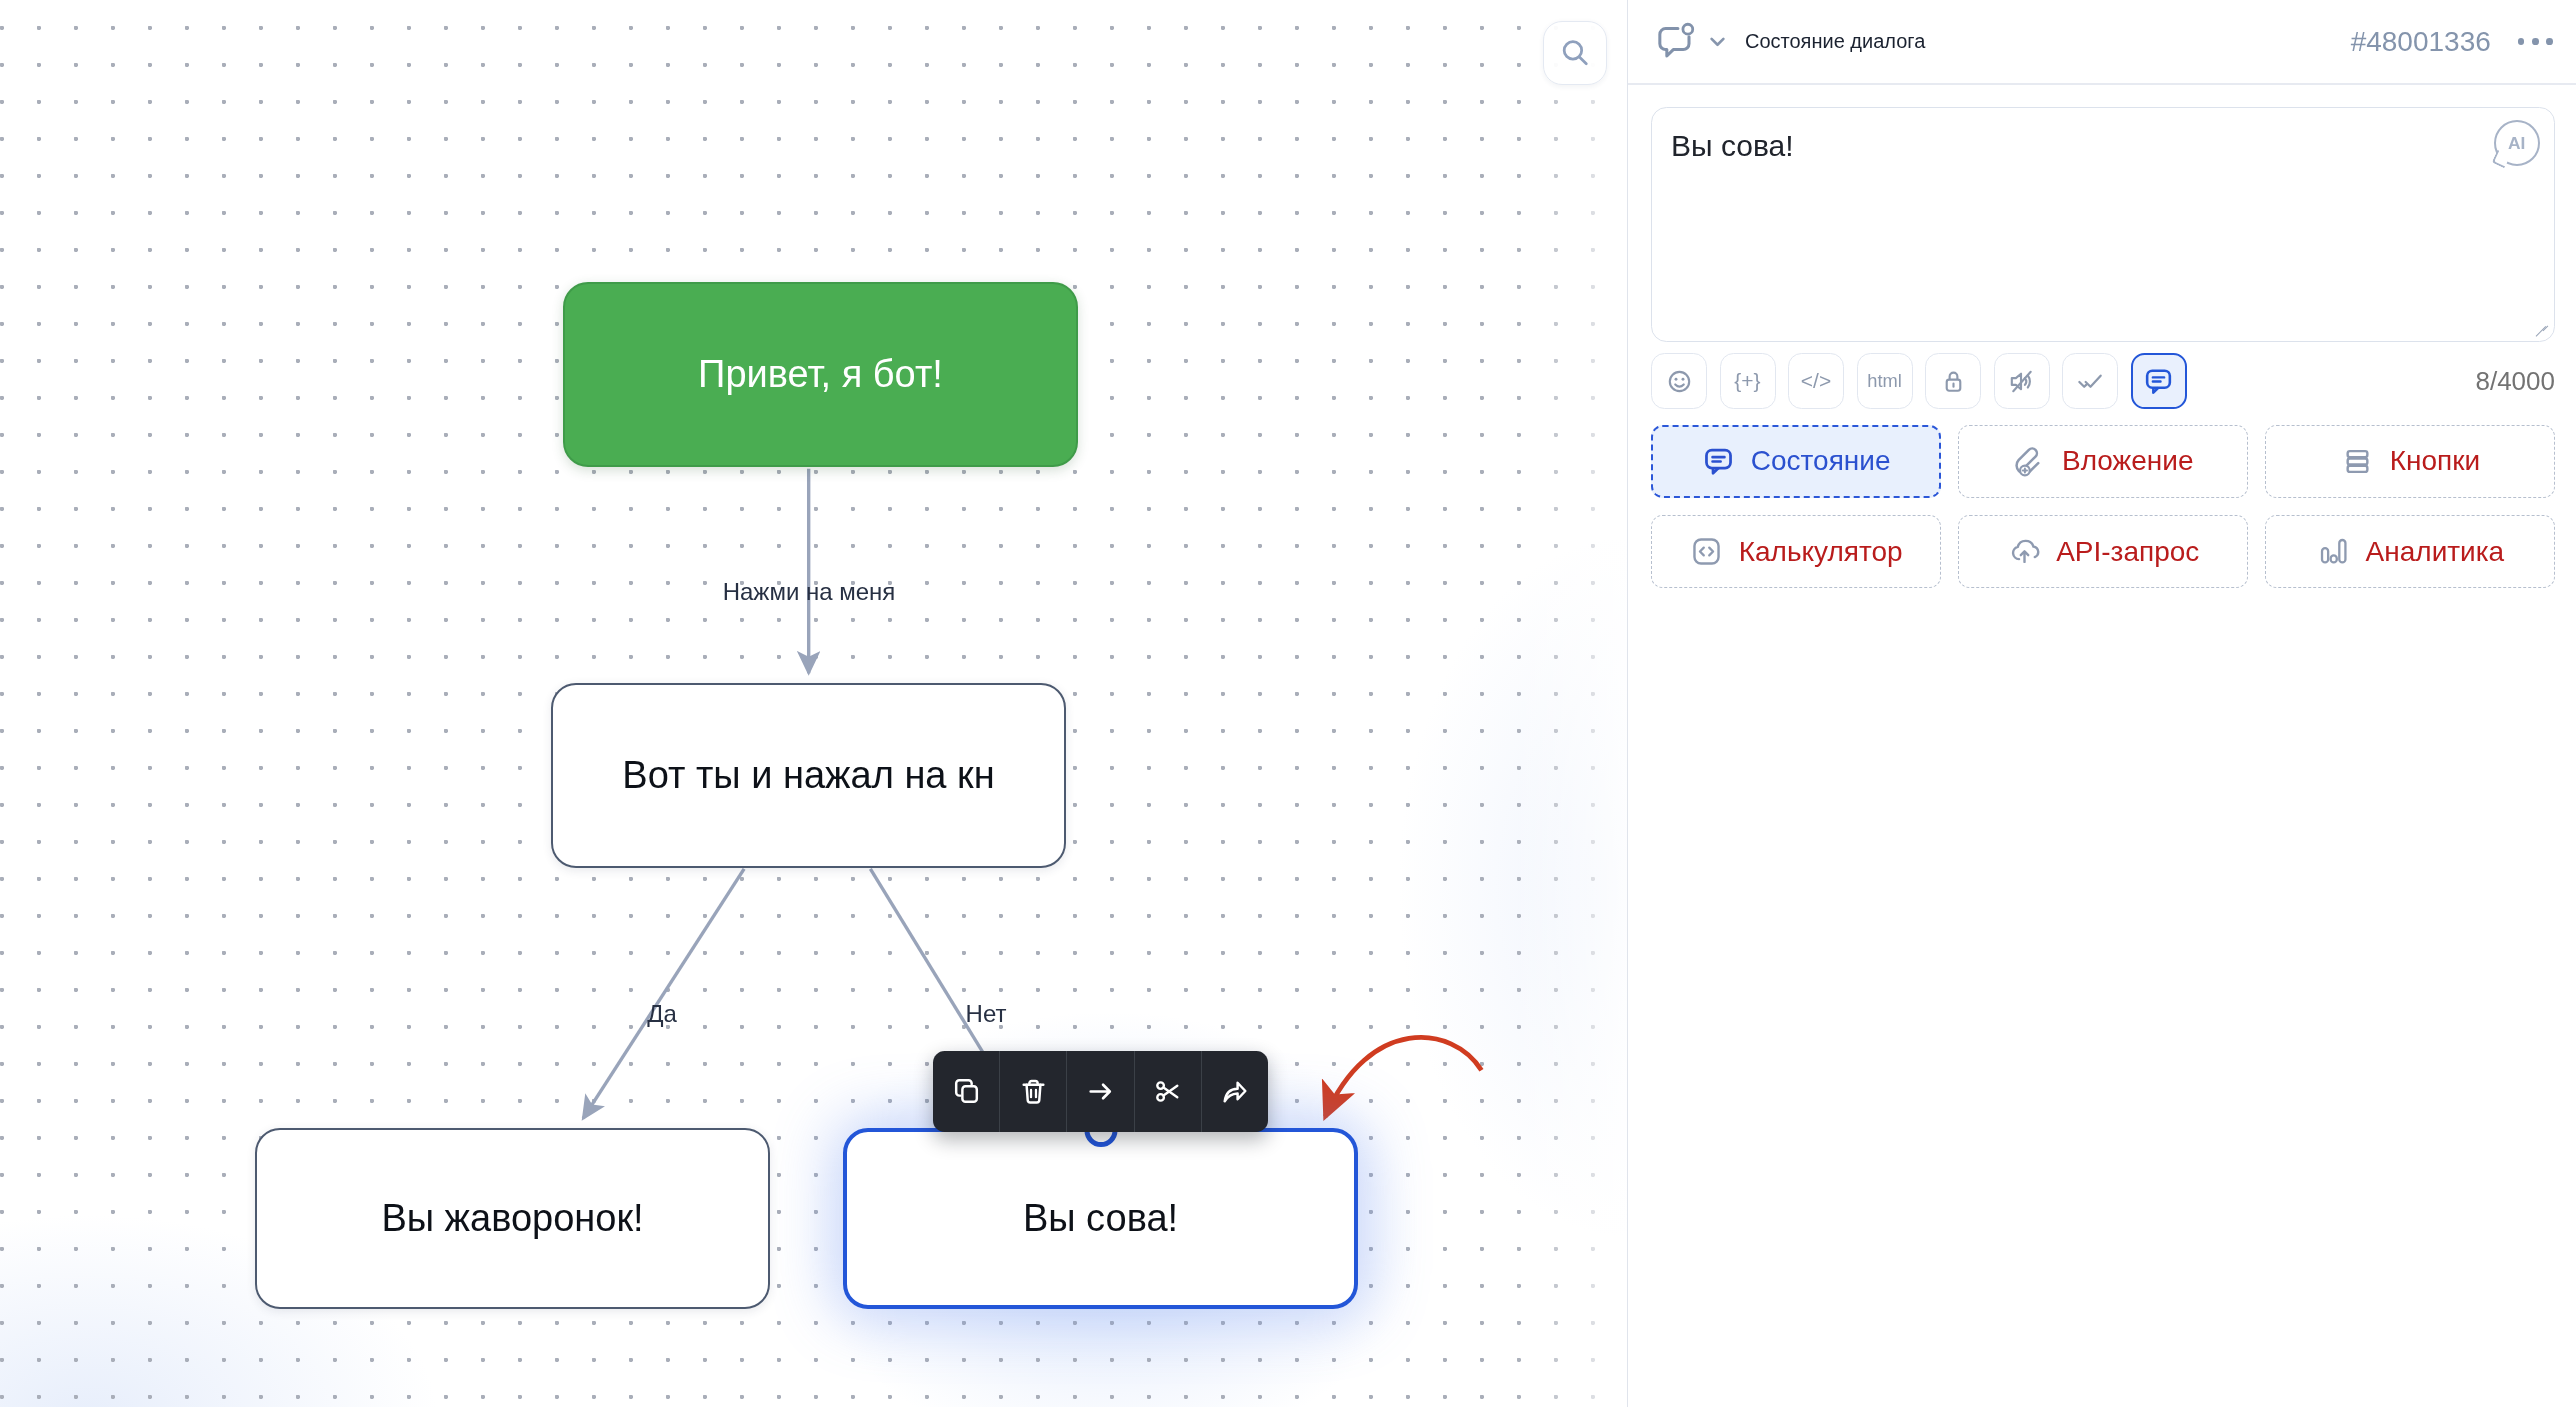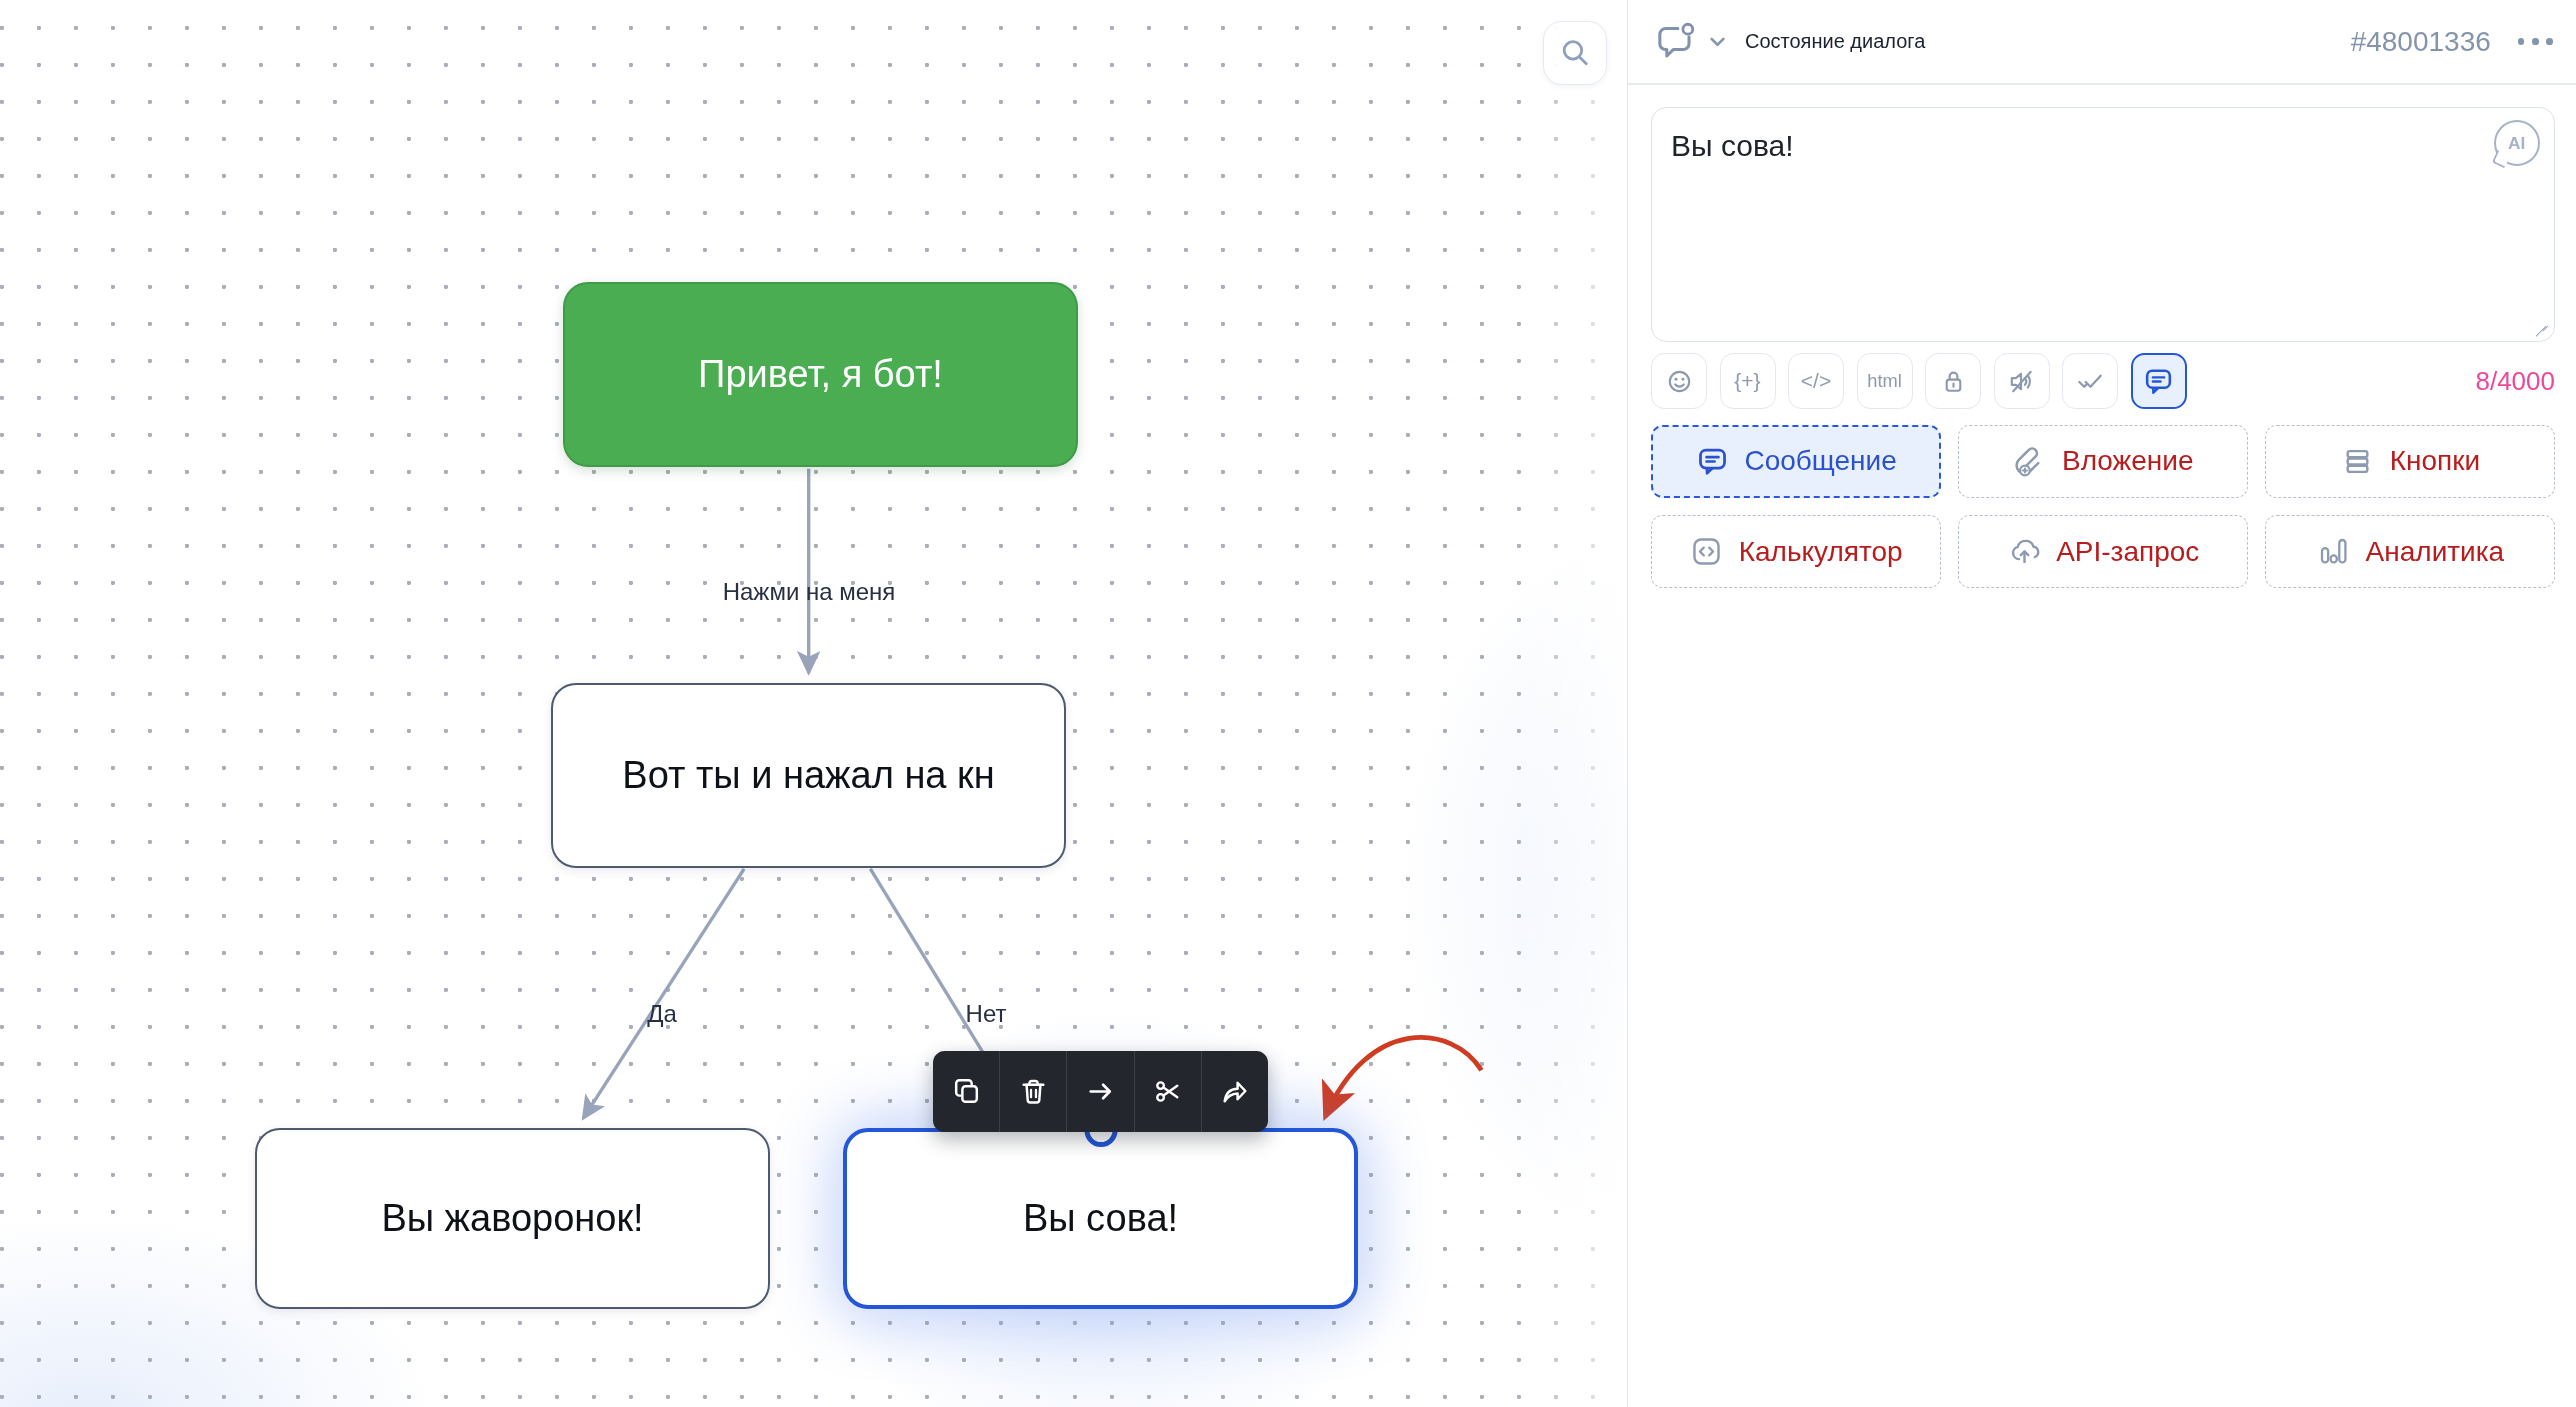--- a/index.html
+++ b/index.html
@@ -71,21 +71,21 @@
   .resize-grip::after { content:""; position:absolute; right:0px; bottom:5.8px; width:6.7px; height:0;
     border-top:1.9px solid #9aa5b8; transform:rotate(-45deg); }
 
   .tool-row { display:flex; align-items:center; gap:12.5px; margin-top:11.6px; }
   .tool-btn { width:56px; height:56px; border:1.9px solid #e2e7f0; border-radius:13.5px; background:#fff;
     display:flex; align-items:center; justify-content:center; cursor:pointer;
     color:#8d99ad; font-size:20px; }
   .tool-btn .txt { font-size:21px; color:#8d99ad; letter-spacing:0; }
   .tool-btn .txt-sm { font-size:18.3px; color:#8d99ad; }
   .tool-btn.active { border:2.9px solid #2356d8; background:#e9f0fd; }
-  .char-count { margin-left:auto; font-size:26px; color:#ec4899; }
+  .char-count { margin-left:auto; font-size:26px; color:#737373; }
 
   .type-grid { display:grid; grid-template-columns:repeat(3,1fr); gap:17.4px 17.4px; margin-top:15.4px; }
   .type-btn { height:73px; border:1.9px dashed #b6bfce; border-radius:11.6px; background:#fff;
     display:flex; align-items:center; justify-content:center; gap:14.5px; cursor:pointer;
     font-size:28px; color:#b91c1c; }
   .type-btn.active { border:2.9px dashed #2b57d8; background:#e8f0fd; color:#2b51cf; }
 
   svg { display:block; }
 </style>
 </head>
@@ -251,21 +251,21 @@
       </div>
 
       <div class="type-grid">
 
         <div class="type-btn active">
           <svg width="35" height="35" viewBox="0 0 32 32">
             <rect x="5" y="5.5" width="22" height="16.5" rx="5" fill="none" stroke="#2b51cf" stroke-width="2.5"></rect>
             <path d="M10.5,12 h11 M10.5,16 h7.5" stroke="#2b51cf" stroke-width="2.3" stroke-linecap="round"></path>
             <path d="M11,22 v4.8 L16,22" fill="none" stroke="#2b51cf" stroke-width="2.5" stroke-linejoin="round"></path>
           </svg>
-          <span>Сообщение</span>
+          <span>Состояние</span>
         </div>
 
         <div class="type-btn">
           <svg width="35" height="35" viewBox="0 0 32 32">
             <path d="M9.5,23.5 L21.5,11.5 a4.3,4.3 0 0 0 -6.1,-6.1 L6,14.8 a7.3,7.3 0 0 0 10.3,10.3 L24,17.5" fill="none" stroke="#8e9ab0" stroke-width="2.3" stroke-linecap="round"></path>
             <circle cx="11.8" cy="24.2" r="4.4" fill="#fff" stroke="#8e9ab0" stroke-width="2"></circle>
             <path d="M11.8,22.3 v3.8 M9.9,24.2 h3.8" stroke="#8e9ab0" stroke-width="1.8" stroke-linecap="round"></path>
           </svg>
           <span>Вложение</span>
         </div>

